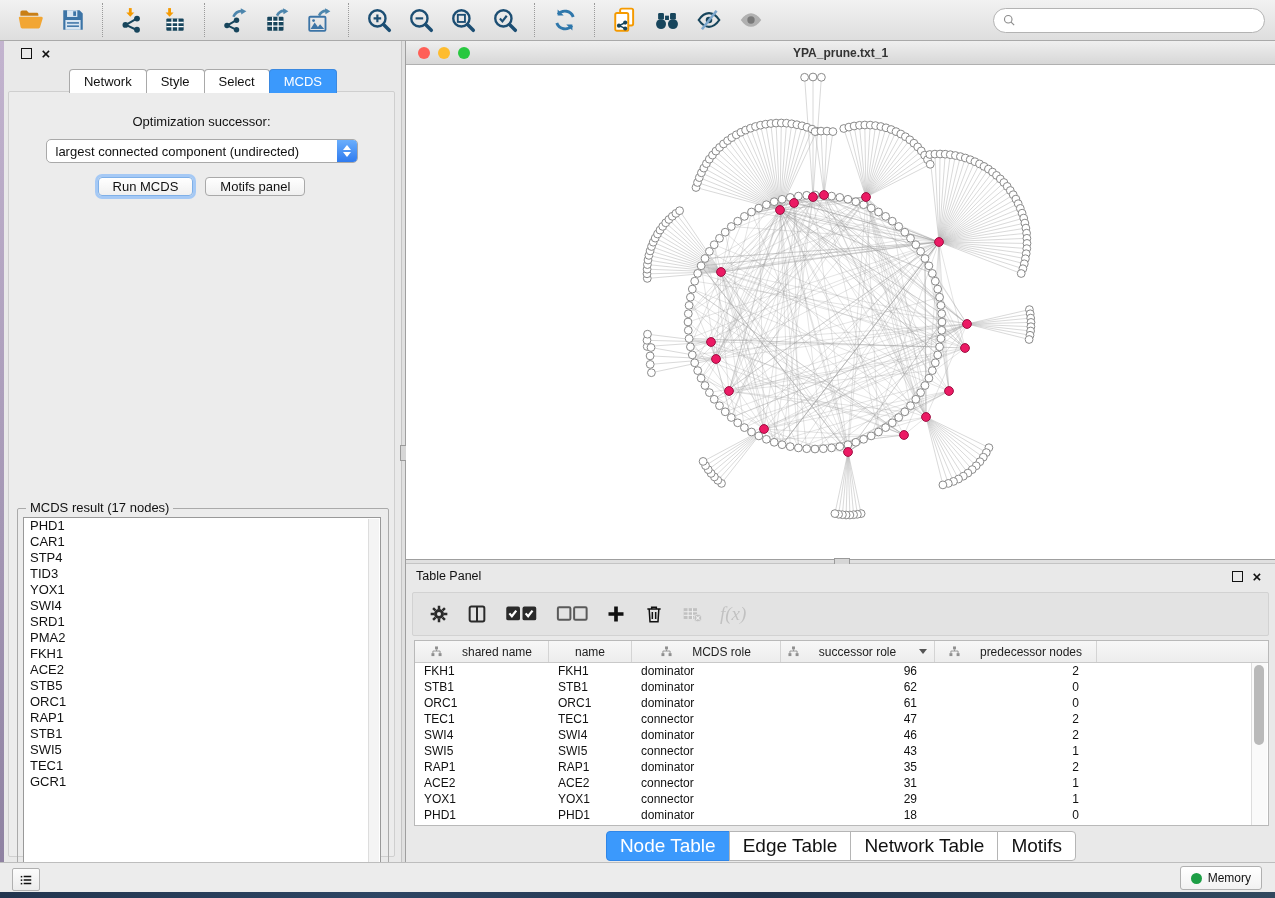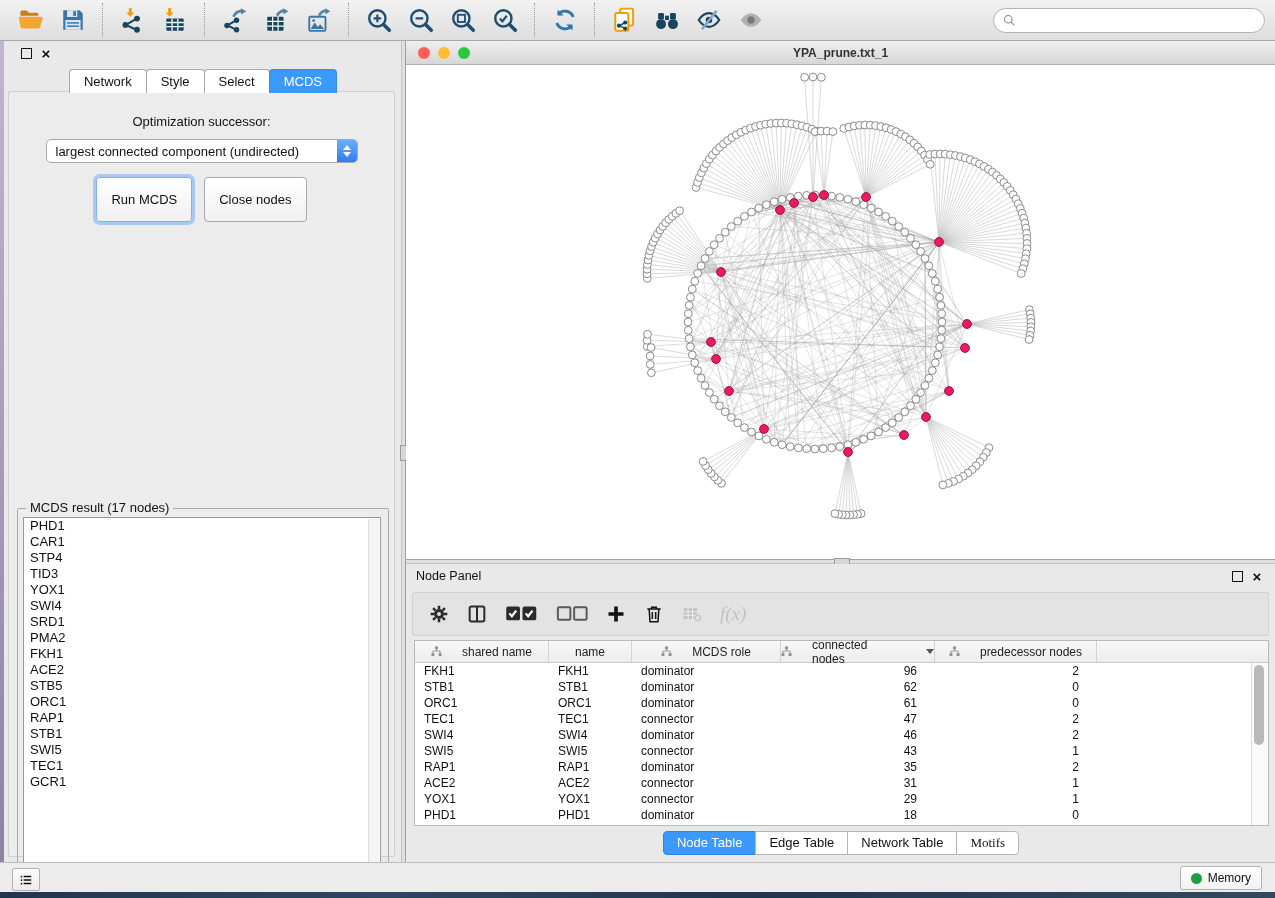--- a/index.html
+++ b/index.html
@@ -33,21 +33,21 @@
            border-radius:2px;box-sizing:border-box;}
   .opt-label{text-align:center;font-size:13px;margin-top:22px;color:#111;}
   .dropdown{position:relative;margin:10px auto 0;width:312px;height:24px;background:#fff;border:1px solid #a9a9a9;
             border-radius:5px;display:flex;align-items:center;box-sizing:border-box;}
   .dropdown .val{flex:1;font-size:13px;padding-left:9px;color:#111;white-space:nowrap;overflow:hidden;}
   .dd-stepper{width:20px;height:22px;border-radius:0 4px 4px 0;background:linear-gradient(#6aaefc,#2f7bef);
               display:flex;flex-direction:column;align-items:center;justify-content:center;gap:2px;}
   .tri-up{width:0;height:0;border-left:4px solid transparent;border-right:4px solid transparent;border-bottom:5px solid #fff;}
   .tri-dn{width:0;height:0;border-left:4px solid transparent;border-right:4px solid transparent;border-top:5px solid #fff;}
   .btn-row{display:flex;justify-content:center;gap:12px;margin-top:14px;}
-  .pbtn{font-size:13px;padding:14px 14px;background:linear-gradient(#ffffff,#f0f0f0);border:1px solid #a9a9a9;
+  .pbtn{font-size:13px;padding:1px 14px;background:linear-gradient(#ffffff,#f0f0f0);border:1px solid #a9a9a9;
         border-radius:4px;color:#111;}
   .pbtn.focused{box-shadow:0 0 0 3px #a5c9f5;border-color:#7fb0e8;}
   .groupbox{position:absolute;left:8px;top:416px;width:370px;height:372px;border:1px solid #aaa;border-radius:2px;}
   .groupbox .legend{position:absolute;left:8px;top:-9px;background:#ececec;padding:0 4px;font-size:13px;color:#111;}
   .mcds-list{position:absolute;left:5px;top:8px;width:358px;height:354px;background:#fff;border:1px solid #999;
              box-sizing:border-box;overflow:hidden;}
   .mcds-list .item{font-size:13px;line-height:16px;padding-left:6px;color:#111;}
   .mcds-scroll{position:absolute;right:1px;top:1px;width:10px;height:352px;background:#f4f4f4;border-left:1px solid #ddd;}
   
   .v-splitter{position:absolute;left:401px;top:41px;width:5px;height:821px;background:#e0e0e0;border-left:1px solid #c4c4c4;border-right:1px solid #9f9f9f;box-sizing:border-box;}
@@ -76,23 +76,23 @@
   .th{display:flex;align-items:center;justify-content:center;font-size:12px;color:#222;border-right:1px solid #d4d4d4;
       gap:20px;box-sizing:border-box;position:relative;}
   .th svg{width:11px;height:11px;}
   .sort-ind{width:0;height:0;border-left:4px solid transparent;border-right:4px solid transparent;border-top:5px solid #555;margin-left:3px;}
   .trow{display:flex;height:16px;align-items:center;}
   .td{font-size:12px;color:#111;box-sizing:border-box;white-space:nowrap;overflow:hidden;}
   .td.num{text-align:right;}
   .tp-scroll{position:absolute;right:1px;top:22px;width:15px;height:162px;background:#fafafa;border-left:1px solid #ddd;}
   .tp-thumb{position:absolute;left:2px;top:2px;width:10px;height:80px;background:#b9b9b9;border-radius:6px;}
   .tp-tabs{position:absolute;left:0;top:267px;width:100%;display:flex;justify-content:center;}
-  .tp-tab{font-size:13px;padding:3px 13px;background:#fff;border:1px solid #b5b5b5;color:#111;margin-right:-1px;}
+  .tp-tab{font-size:19px;padding:3px 13px;background:#fff;border:1px solid #b5b5b5;color:#111;margin-right:-1px;}
   .tp-tab:first-child{border-radius:4px 0 0 4px;}
-  .tp-tab:last-child{border-radius:0 4px 4px 0;font-family:Liberation Serif, serif;}
+  .tp-tab:last-child{border-radius:0 4px 4px 0;}
   .tp-tab.sel{background:#3b99fc;border-color:#2f86e8;color:#fff;}
   
   .status-bar{position:absolute;left:0;top:862px;width:1275px;height:30px;background:#ececec;border-top:1px solid #bdbdbd;box-sizing:border-box;}
   .sb-left{position:absolute;left:12px;top:5px;width:26px;height:21px;background:linear-gradient(#fcfcfc,#ececec);
            border:1px solid #b0b0b0;border-radius:2px;display:flex;align-items:center;justify-content:center;}
   .sb-left svg{width:14px;height:14px;}
   .memory-btn{position:absolute;right:13px;top:3px;height:22px;background:linear-gradient(#ffffff,#f2f2f2);
               border:1px solid #b0b0b0;border-radius:3px;display:flex;align-items:center;padding:0 10px;gap:6px;font-size:12px;color:#111;}
   .mem-dot{width:11px;height:11px;border-radius:50%;background:#1d9e45;}
 </style>
@@ -275,21 +275,21 @@
       <div class="opt-label">Optimization successor:</div>
       <div class="dropdown">
         <span class="val">largest connected component (undirected)</span>
         <span class="dd-stepper">
             <span class="tri-up"></span>
             <span class="tri-dn"></span>
           </span>
       </div>
       <div class="btn-row">
         <button class="pbtn focused">Run MCDS</button>
-        <button class="pbtn">Close nodes</button>
+        <button class="pbtn">Motifs panel</button>
       </div>
       <div class="groupbox">
         <span class="legend">MCDS result (17 nodes)</span>
         <div class="mcds-list" id="mcdsList">
           <div class="mcds-scroll"></div>
         <div class="item">PHD1</div>
             <div class="item">CAR1</div>
             <div class="item">STP4</div>
             <div class="item">TID3</div>
             <div class="item">YOX1</div>
@@ -1038,21 +1038,21 @@
         </svg>
     </div>
   </div>
 
   <div class="h-splitter">
       <div class="handle"></div>
     </div>
 
   <div class="table-panel">
     <div class="panel-head">
-      <span class="ttl">Node Panel</span>
+      <span class="ttl">Table Panel</span>
       <span class="winbtn">
           <span class="float-glyph"></span>
         </span>
       <span class="winbtn close-glyph">×</span>
     </div>
     <div class="tp-toolbar" id="tpToolbar">
         <span class="tpicon">
           <svg viewBox="0 0 24 24">
             <g stroke="#2b2b2b" stroke-width="3">
               <path d="M12 2v4M12 18v4M2 12h4M18 12h4M4.9 4.9l2.8 2.8M16.3 16.3l2.8 2.8M19.1 4.9l-2.8 2.8M7.7 16.3l-2.8 2.8"></path>
@@ -1144,21 +1144,21 @@
             <span style="display: flex;">
               <svg viewBox="0 0 12 12">
                 <g fill="#8f8f8f">
                   <rect x="4.4" y="0.5" width="3.2" height="3.2"></rect>
                   <rect x="0.5" y="7.8" width="3.2" height="3.2"></rect>
                   <rect x="8.3" y="7.8" width="3.2" height="3.2"></rect>
                 </g>
                 <path d="M6 3.7v1.8M2.1 7.8V5.5h7.8v2.3" stroke="#8f8f8f" fill="none"></path>
               </svg>
             </span>
-            <span>connected nodes</span>
+            <span>successor role</span>
             <span class="sort-ind"></span>
           </div>
           <div class="th" style="width: 162px;">
             <span style="display: flex;">
               <svg viewBox="0 0 12 12">
                 <g fill="#8f8f8f">
                   <rect x="4.4" y="0.5" width="3.2" height="3.2"></rect>
                   <rect x="0.5" y="7.8" width="3.2" height="3.2"></rect>
                   <rect x="8.3" y="7.8" width="3.2" height="3.2"></rect>
                 </g>

